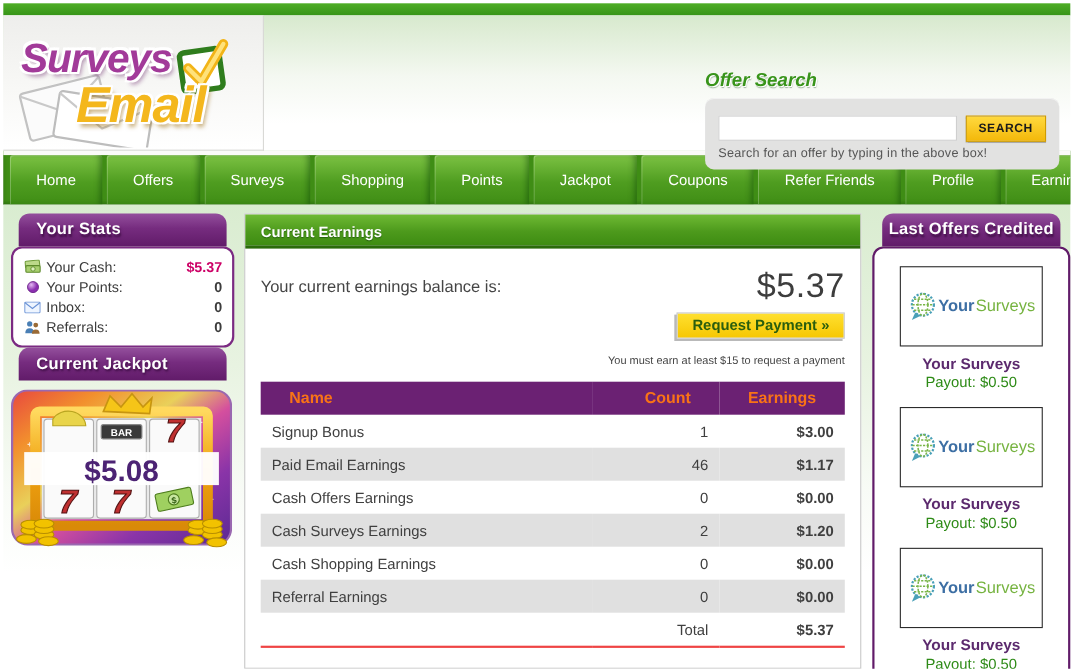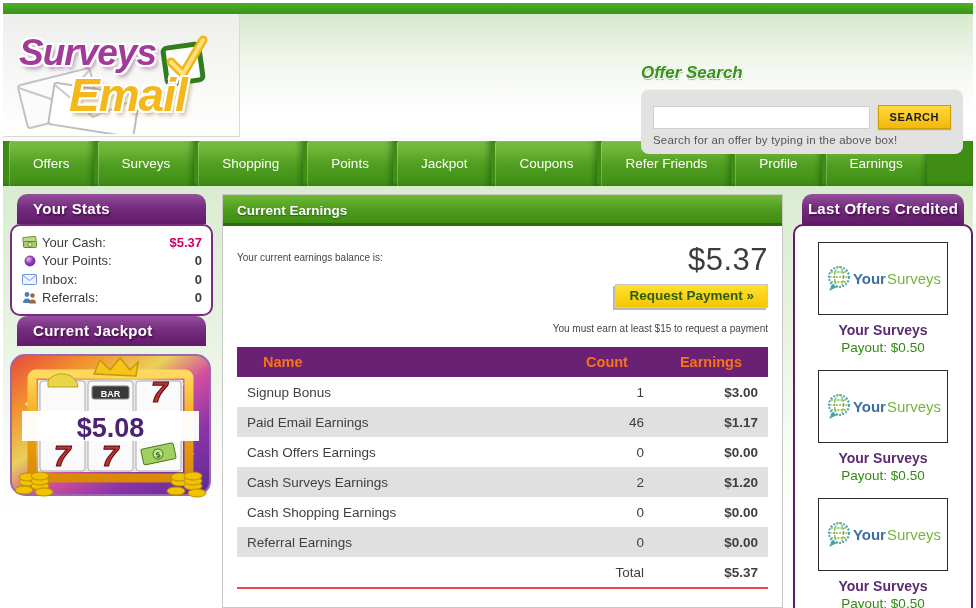--- a/index.html
+++ b/index.html
@@ -21,21 +21,21 @@
   .logo-email { position:absolute; left:66px; top:54px; font-size:46px; font-weight:bold; font-style:italic;
                 color:#f4b71c; letter-spacing:-1px;
                 text-shadow:-2px -2px 0 #fff, 2px -2px 0 #fff, -2px 2px 0 #fff, 2px 2px 0 #fff, 3px 4px 4px rgba(150,100,0,.5); }
   .logo-check { position:absolute; left:150px; top:18px; }
   .logo-envelopes { position:absolute; left:8px; top:52px; }
 
   .offer-search { position:absolute; right:10px; top:14px; width:322px; }
   .offer-search-title { font-size:17px; font-weight:700; color:#38941a; font-style:italic;
                         text-shadow:1px 1px 0 #ffffff, 1px 2px 1px rgba(0,60,0,.35); margin-bottom:6px;margin-top:35px; }
   .search-box { background:#e2e2e1; border-radius:8px; padding:16px 12px 8px 12px; box-shadow:inset 0 1px 0 #f2f2f2; }
-  .search-row { display:flex; align-items:flex-end; gap:8px; }
+  .search-row { display:flex; align-items:flex-start; gap:8px; }
   .search-input { width:232px; height:23px; border:1px solid #cfcfcf; background:#fff; font-size:13px; padding:0 5px; }
   .search-btn { background:linear-gradient(180deg,#ffd93e,#f3b80a); border:1px solid #cf9c00;
                 font-weight:bold; font-size:11px; color:#1b1b1b; padding:5px 11px; letter-spacing:.5px; cursor:pointer;
                 box-shadow:0 1px 1px rgba(0,0,0,.25); }
   .search-caption { font-size:11.5px; color:#555; margin-top:5px; letter-spacing:.2px; }
 
   
   .nav { height:49px; background:#3f8d15; border-top:4px solid #fafaf8; display:flex; align-items:stretch;
          padding-left:6px; overflow:hidden; box-shadow:inset 0 -2px 3px rgba(0,40,0,.25); }
   .nav-item { color:#fff; font-size:13.5px; line-height:45px; padding:0 24px; white-space:nowrap; cursor:pointer;
@@ -66,21 +66,21 @@
                    font-size:27px; font-weight:bold; color:#4c2374; }
 
   
   .main-col { position:absolute; left:219px; top:8px; width:561px; }
   .main-box { background:#fff; border:1px solid #c8c8c8; min-height:412px; }
   .main-header { height:31px; background:linear-gradient(180deg,#6fba34 0%,#4d9a1c 55%,#3e8c12 100%);
                  border-bottom:3px solid #2a6b0a; color:#fff; font-weight:bold; font-size:13.5px;
                  line-height:31px; padding-left:14px; text-shadow:0 1px 1px rgba(0,45,0,.5); }
   .main-body { padding:16px 14px 18px 14px; }
   .balance-row { display:flex; justify-content:space-between; align-items:flex-start; }
-  .balance-label { font-size:10px; color:#454545; padding-top:10px; }
+  .balance-label { font-size:15px; color:#454545; padding-top:10px; }
   .balance-value { font-size:31px; color:#3d3d3d; letter-spacing:.5px; }
   .btn-row { text-align:right; margin-top:6px; }
   .request-btn { background:linear-gradient(180deg,#ffe030,#f6c703); border:1px solid #c9c9c9;
                  box-shadow:-2px 2px 0 #b9b9b9; color:#2a5e0e; font-weight:bold; font-size:13.5px;
                  padding:3px 13px 4px 13px; cursor:pointer; }
   .note-row { text-align:right; font-size:10px; color:#454545; margin-top:15px; }
   table.earnings { width:100%; border-collapse:collapse; margin-top:13px; font-size:13.5px; }
   table.earnings th { background:#6b2173; color:#f97316; font-size:14.5px; padding:7px 26px; text-align:left; }
   table.earnings th.r { text-align:right; }
   table.earnings td { padding:7.5px 10px; color:#3f3f3f; }
@@ -135,20 +135,21 @@
         <div class="search-row">
           <input class="search-input" type="text" value="" style="">
           <button class="search-btn">SEARCH</button>
         </div>
         <div class="search-caption">Search for an offer by typing in the above box!</div>
       </div>
     </div>
   </div>
 
   <div class="nav">
+    <div class="nav-item">Home</div>
     <div class="nav-item">Offers</div>
     <div class="nav-item">Surveys</div>
     <div class="nav-item">Shopping</div>
     <div class="nav-item">Points</div>
     <div class="nav-item">Jackpot</div>
     <div class="nav-item">Coupons</div>
     <div class="nav-item">Refer Friends</div>
     <div class="nav-item">Profile</div>
     <div class="nav-item">Earnings</div>
 

